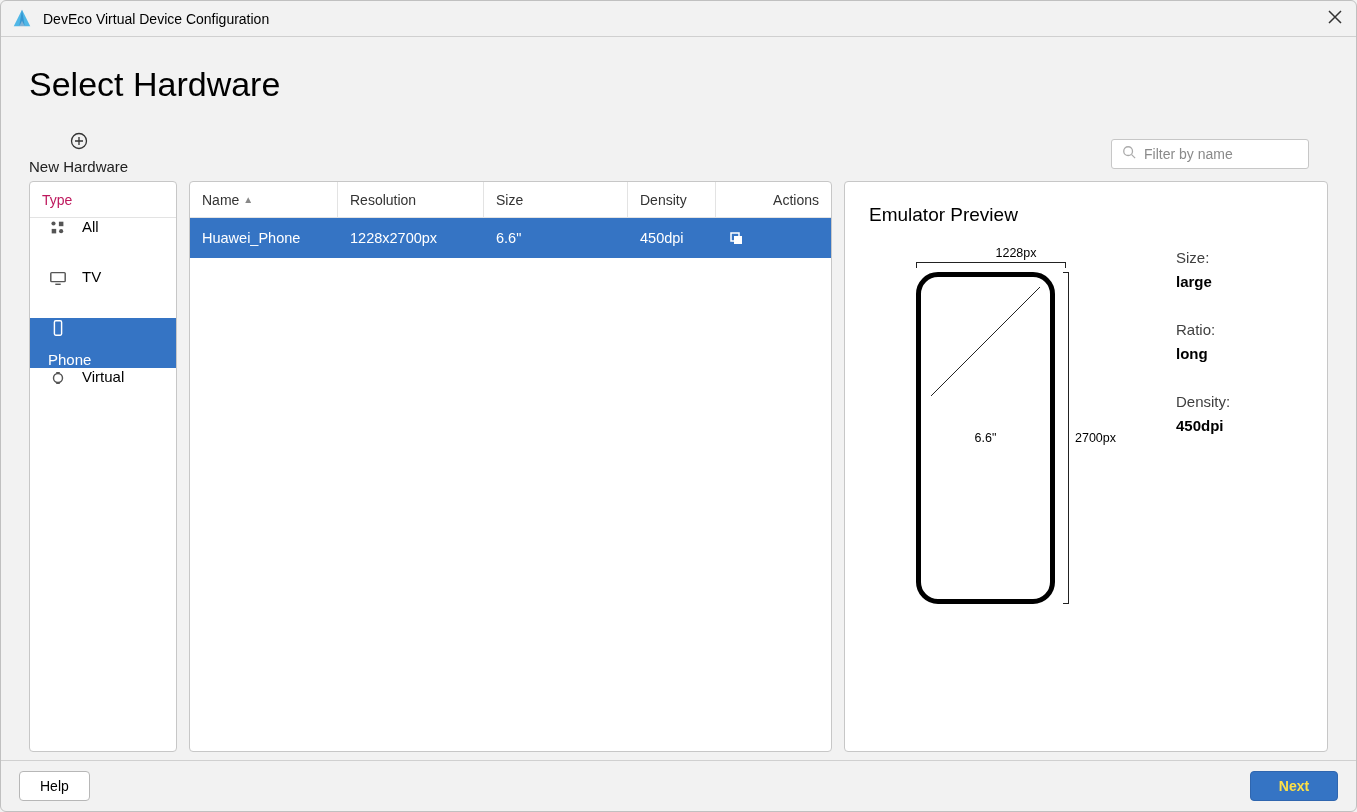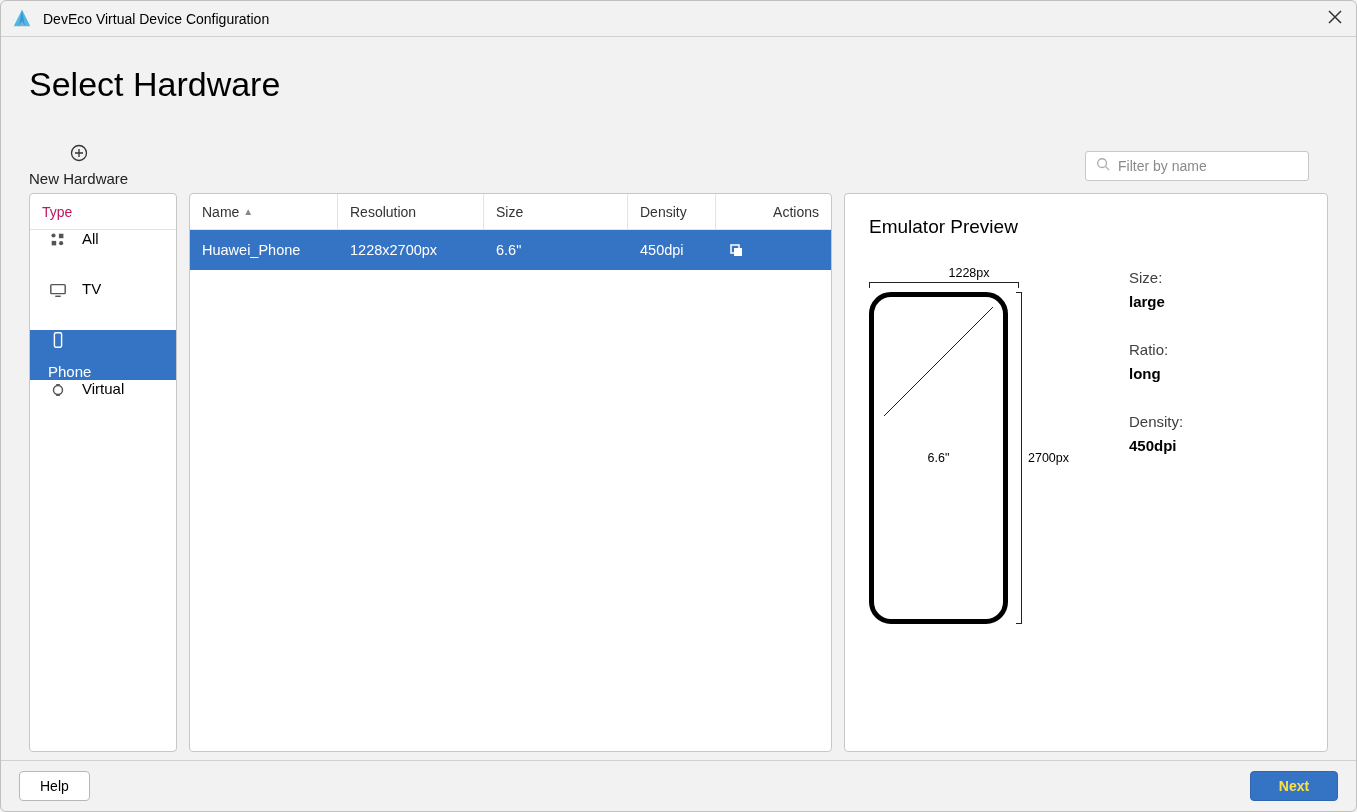--- a/index.html
+++ b/index.html
@@ -6,26 +6,26 @@
   html, body { width: 1357px; height: 812px; font-family: -apple-system, "Segoe UI", Arial, sans-serif; background: #f2f2f2; color: #000; overflow: hidden; }
   .window { width: 100%; height: 100%; display: flex; flex-direction: column; border: 1px solid #c0c0c0; border-radius: 6px; background: #f2f2f2; }
   
   .titlebar { height: 36px; display: flex; align-items: center; padding: 16px 10px; border-bottom: 1px solid #d0d0d0; }
   .titlebar .logo { width: 22px; height: 22px; margin-right: 10px; display: flex; align-items: center; justify-content: center; }
   .titlebar .title { font-size: 14px; }
   .titlebar .spacer { flex: 1; }
   .titlebar .close { font-size: 18px; cursor: pointer; padding: 4px; }
   
   .content { flex: 1; display: flex; flex-direction: column; padding: 28px 28px 8px 28px; overflow: hidden; }
-  h1 { font-size: 34px; font-weight: 500; margin-bottom: 40px; }
+  h1 { font-size: 34px; font-weight: 500; margin-bottom: 28px; }
   .toolbar-row { display: flex; align-items: center; margin-bottom: 6px; }
   .new-hw { display: flex; align-items: center; gap: 8px; font-size: 15px; color: #222; cursor: pointer; flex-direction: column; }
   .plus-icon { width: 18px; height: 18px; }
   .toolbar-row .spacer { flex: 1; }
-  .search-box { width: 224px; height: 30px; border: 1px solid #c7c7c7; border-radius: 3px; background: #fff; display: flex; align-items: center; padding: 0 10px; gap: 8px; margin-right: 19px; }
+  .search-box { width: 198px; height: 30px; border: 1px solid #c7c7c7; border-radius: 3px; background: #fff; display: flex; align-items: center; padding: 0 10px; gap: 8px; margin-right: 19px; }
   .search-box svg { width: 14px; height: 14px; opacity: .55; }
   .search-box input { flex: 1; border: none; outline: none; font-size: 14px; background: transparent; }
   .search-box input::placeholder { color: #8a8a8a; }
 
   .panels { flex: 1; display: flex; gap: 12px; min-height: 0; }
   .panel { border: 1px solid #c7c7c7; border-radius: 4px; background: #fff; display: flex; flex-direction: column; overflow: hidden; }
   .panel.types { width: 148px; }
   .panel.devices { flex: 1; }
   .panel.preview { width: 484px; padding: 22px 24px; }
 
@@ -47,23 +47,23 @@
 
   .dev-row { height: 40px; display: flex; align-items: center; background: #3574c4; color: #fff; }
   .dev-row .cell { padding: 0 12px; font-size: 14.5px; }
   .cell.name { width: 148px; }
   .cell.res  { width: 146px; }
   .cell.size { width: 144px; }
   .cell.dens { width: 88px; }
   .cell.act  { flex: 1; display:flex; align-items:center; }
   .copy-icon { width: 16px; height: 16px; }
 
-  .preview-title { font-size: 19px; font-weight: 500; margin-bottom: 28px; }
+  .preview-title { font-size: 19px; font-weight: 500; margin-bottom: 20px; }
   .preview-body { display: flex; gap: 60px; }
-  .diagram { position: relative; width: 200px; }
+  .diagram { position: relative; width: 200px; margin-left: 47px; }
   .width-label { text-align: center; font-size: 12.5px; margin-bottom: 2px; }
   .width-rule { height: 6px; border-top: 1px solid #222; border-left: 1px solid #222; border-right: 1px solid #222; margin-bottom: 4px; }
   .diagram-row { display: flex; align-items: stretch; }
   .phone-outline { width: 150px; height: 332px; border: 5px solid #000; border-radius: 22px; position: relative; display: flex; align-items: center; justify-content: center; background: #fff; }
   .phone-outline .diag-line { position: absolute; left: 10px; right: 10px; top: 10px; bottom: 10px; }
   .phone-outline .diag-label { font-size: 12.5px; position: relative; z-index: 2; background: #fff; padding: 0 3px; }
   .height-ruler { margin-left: 8px; display: flex; flex-direction: column; align-items: center; }
   .height-rule { flex: 1; width: 6px; border-right: 1px solid #222; border-top: 1px solid #222; border-bottom: 1px solid #222; }
   .height-label { font-size: 12.5px; display: flex; align-items: center; padding-left:6px; }
 

